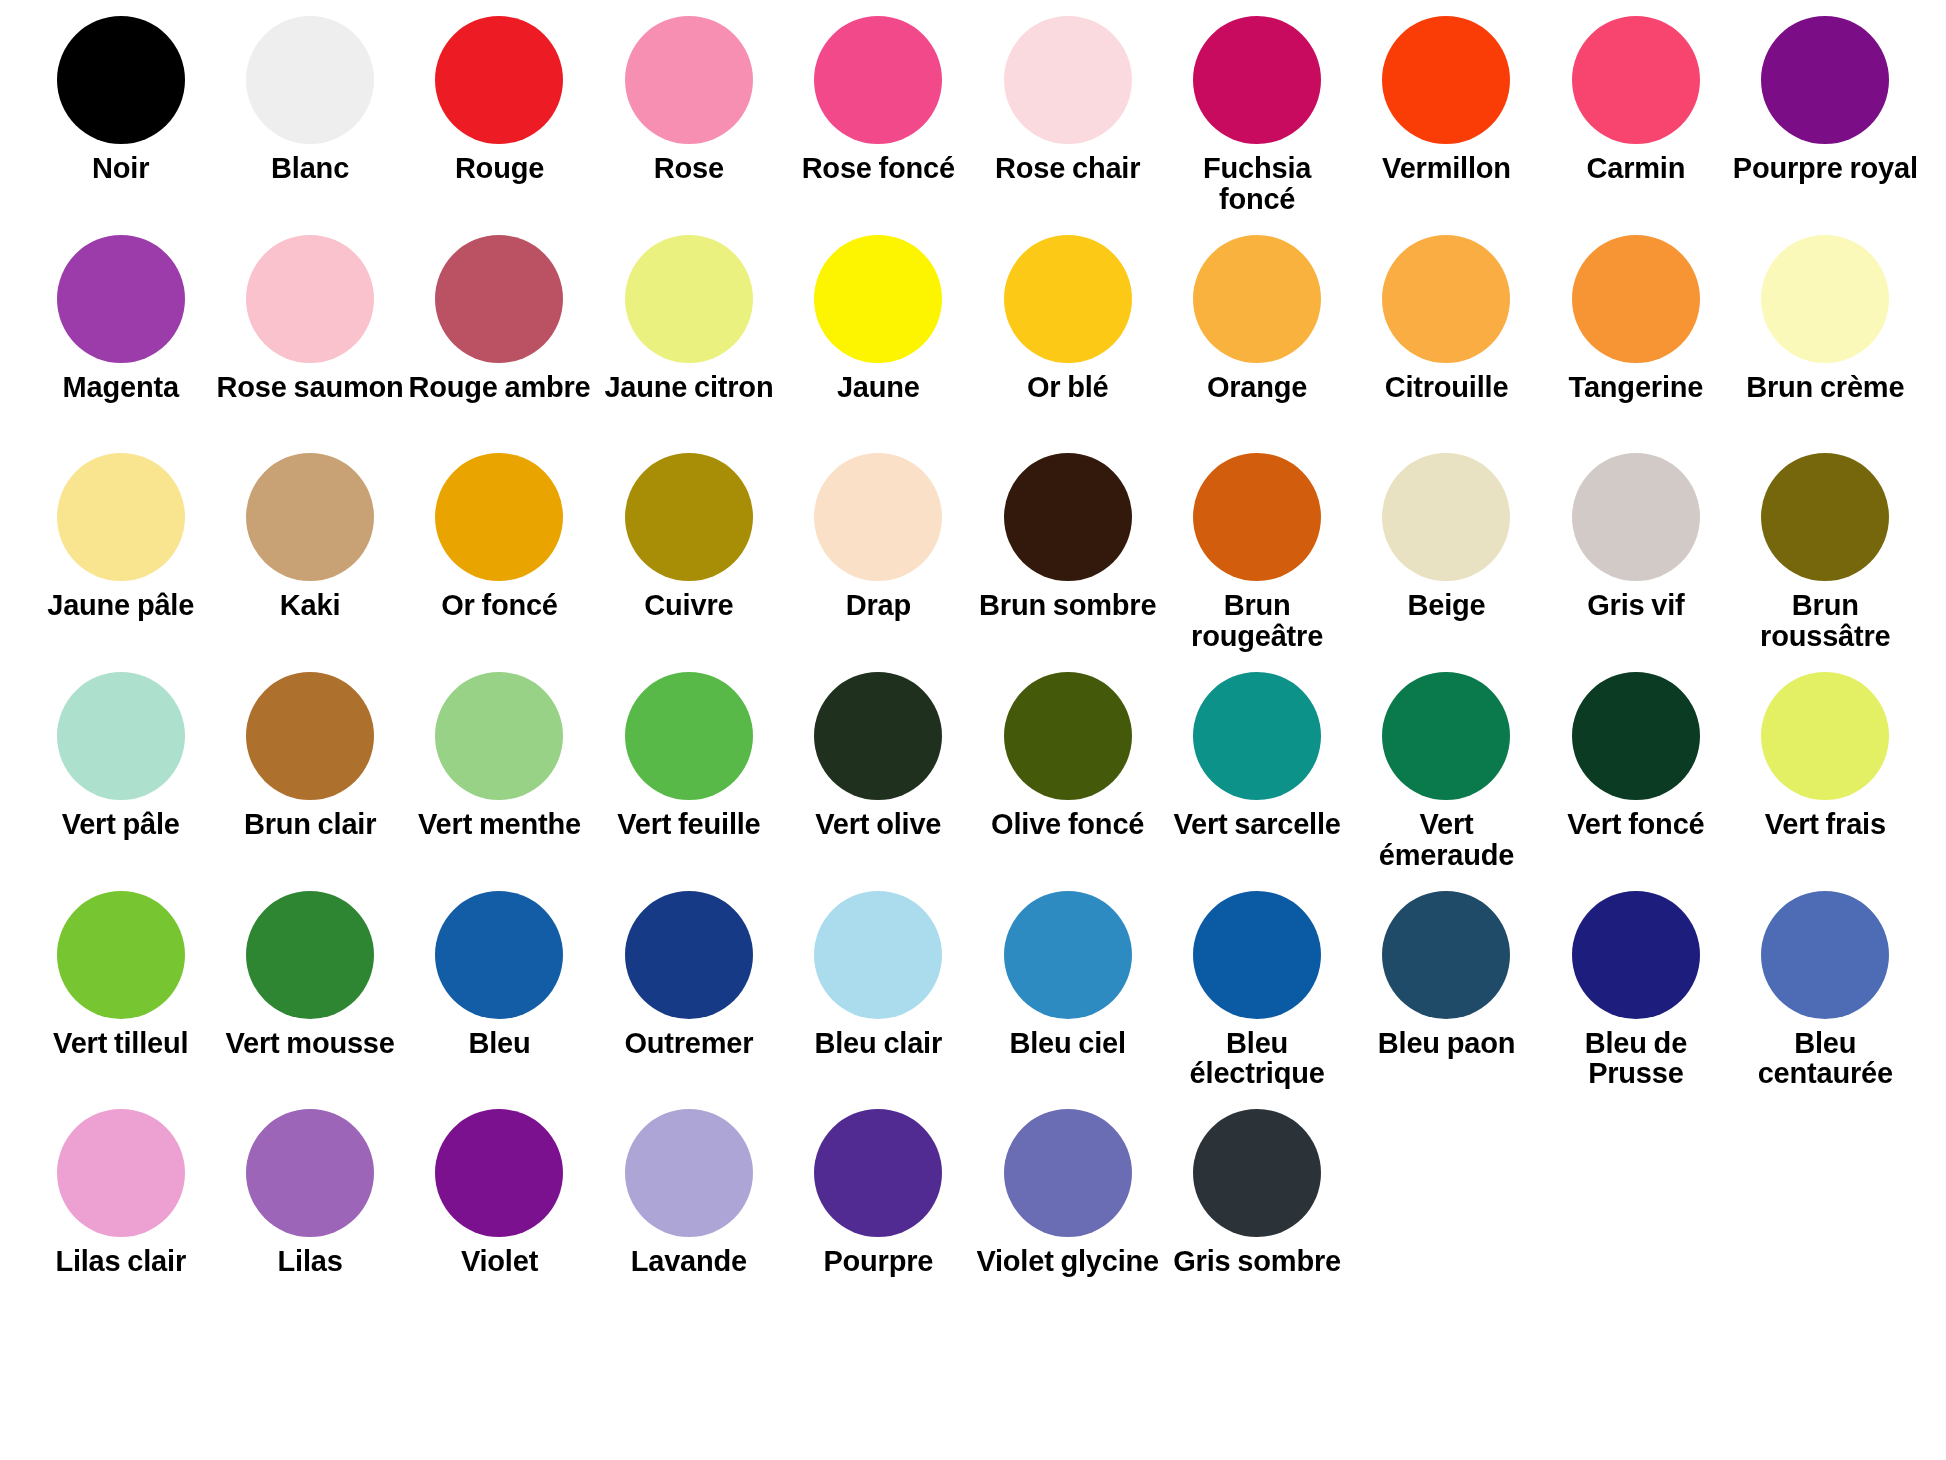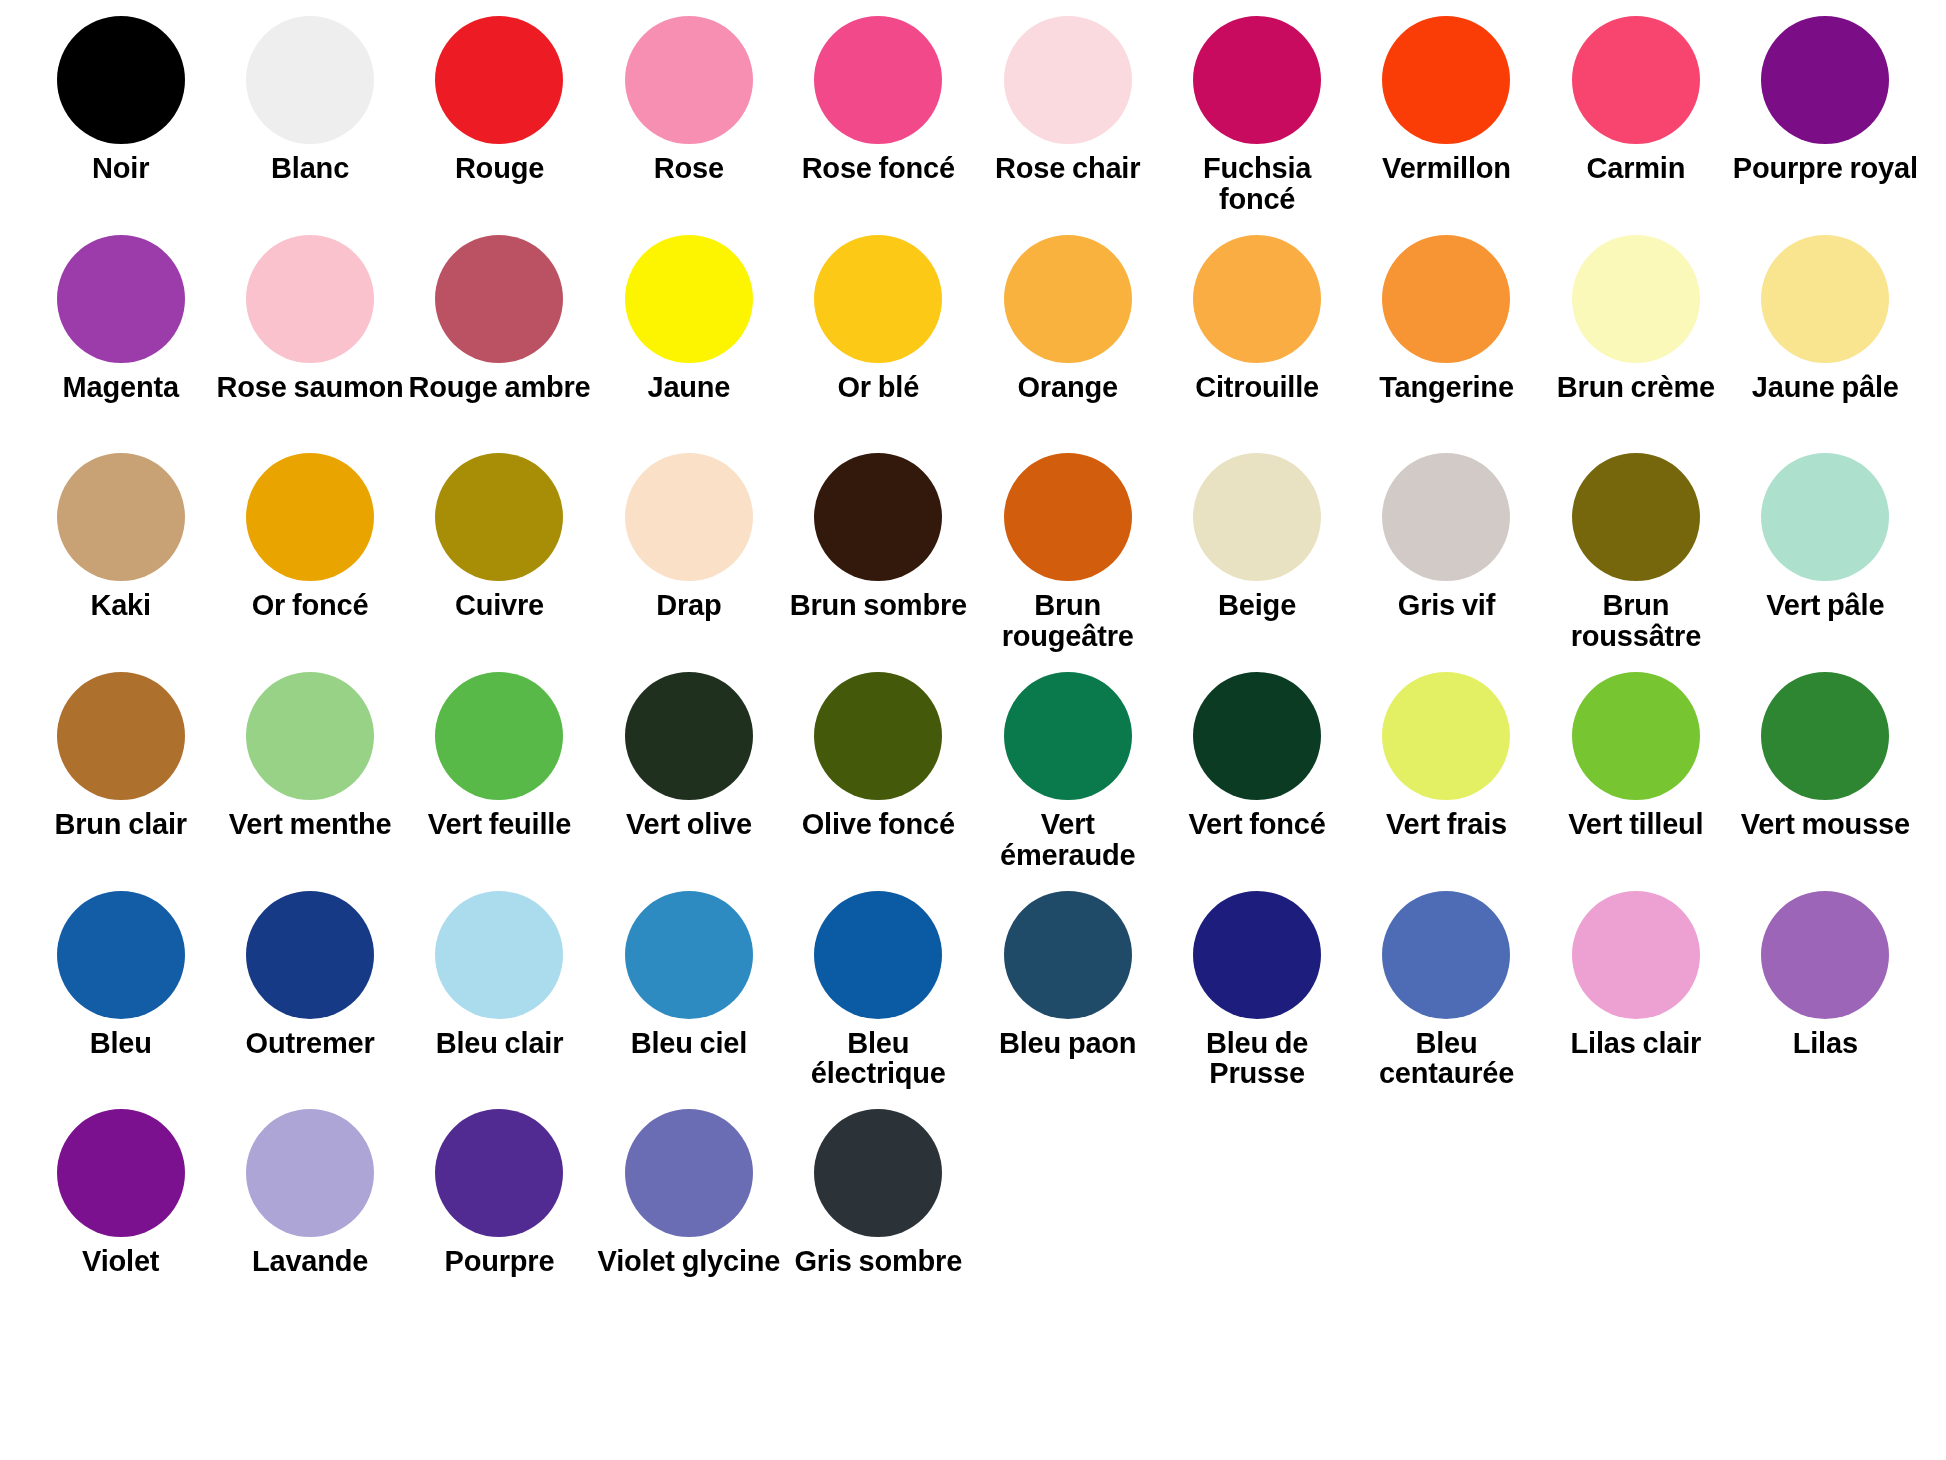--- a/index.html
+++ b/index.html
@@ -99,20 +99,24 @@
     </div>
     <div class="swatch-cell">
       <div class="swatch-dot" style="background: rgb(249, 194, 205);"></div>
       <div class="swatch-label">Rose saumon</div>
     </div>
     <div class="swatch-cell">
       <div class="swatch-dot" style="background: rgb(187, 82, 99);"></div>
       <div class="swatch-label">Rouge ambre</div>
     </div>
     <div class="swatch-cell">
+      <div class="swatch-dot" style="background: rgb(234, 241, 126);"></div>
+      <div class="swatch-label">Jaune citron</div>
+    </div>
+    <div class="swatch-cell">
       <div class="swatch-dot" style="background: rgb(253, 245, 0);"></div>
       <div class="swatch-label">Jaune</div>
     </div>
     <div class="swatch-cell">
       <div class="swatch-dot" style="background: rgb(252, 201, 22);"></div>
       <div class="swatch-label">Or blé</div>
     </div>
     <div class="swatch-cell">
       <div class="swatch-dot" style="background: rgb(249, 178, 62);"></div>
       <div class="swatch-label">Orange</div>
@@ -185,20 +189,24 @@
       <div class="swatch-dot" style="background: rgb(88, 185, 72);"></div>
       <div class="swatch-label">Vert feuille</div>
     </div>
     <div class="swatch-cell">
       <div class="swatch-dot" style="background: rgb(32, 48, 31);"></div>
       <div class="swatch-label">Vert olive</div>
     </div>
     <div class="swatch-cell">
       <div class="swatch-dot" style="background: rgb(68, 90, 10);"></div>
       <div class="swatch-label">Olive foncé</div>
+    </div>
+    <div class="swatch-cell">
+      <div class="swatch-dot" style="background: rgb(12, 146, 136);"></div>
+      <div class="swatch-label">Vert sarcelle</div>
     </div>
     <div class="swatch-cell">
       <div class="swatch-dot" style="background: rgb(10, 122, 76);"></div>
       <div class="swatch-label">Vert émeraude</div>
     </div>
     <div class="swatch-cell">
       <div class="swatch-dot" style="background: rgb(11, 59, 35);"></div>
       <div class="swatch-label">Vert foncé</div>
     </div>
     <div class="swatch-cell">

